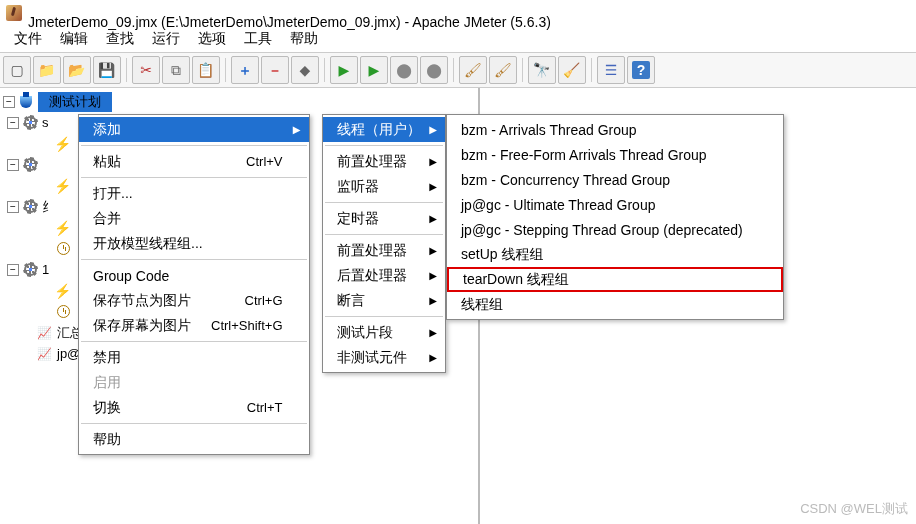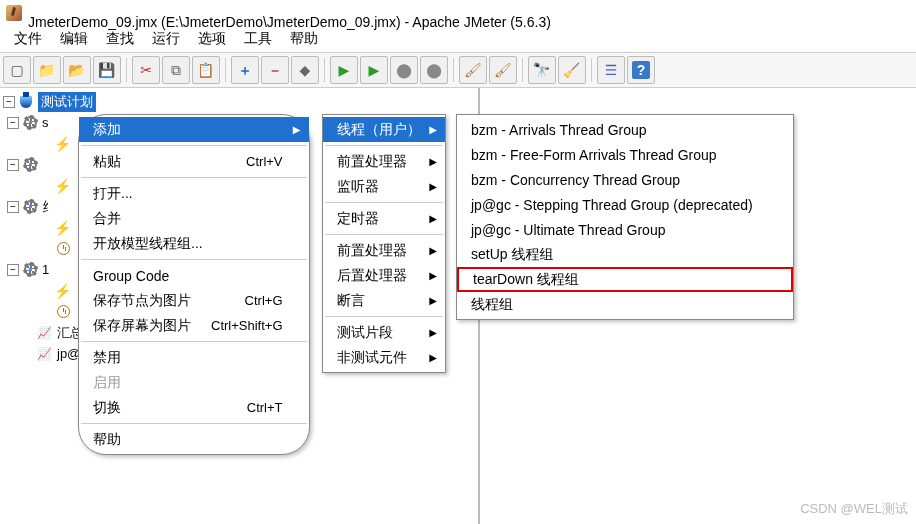--- a/index.html
+++ b/index.html
@@ -22,32 +22,32 @@
   .tspacer { display:inline-block; width:16px; margin-left: var(--ind,0px);}
   .ticon { width:16px; height:16px; margin-right:4px; display:inline-flex; align-items:center; justify-content:center; }
   .flask { width:12px; height:12px; background:linear-gradient(#8cf,#04a); border-radius:0 0 6px 6px; position:relative; }
   .flask::before{content:"";position:absolute;top:-4px;left:3px;width:6px;height:5px;background:#04a;}
   .gear { width:13px; height:13px; border:2px solid #777; border-radius:50%; position:relative; background:radial-gradient(circle,#58f 30%,transparent 31%); }
   .gear::before{content:"";position:absolute;inset:-3px;background:conic-gradient(#777 0 30deg,transparent 30deg 60deg,#777 60deg 90deg,transparent 90deg 120deg,#777 120deg 150deg,transparent 150deg 180deg,#777 180deg 210deg,transparent 210deg 240deg,#777 240deg 270deg,transparent 270deg 300deg,#777 300deg 330deg,transparent 330deg 360deg);border-radius:50%;z-index:-1;}
   .clock { width:13px; height:13px; border:1.5px solid #a70; border-radius:50%; position:relative; }
   .clock::after{content:"";position:absolute;top:2px;left:5px;width:1px;height:4px;background:#a70;box-shadow:2px 2px 0 0 #a70;}
   .bolt { color:#c90; font-size:14px;}
   .chart { color:#b4c; font-size:12px;}
-  .sel-node { background:#2070d0; color:#ffffff; padding:1px 3px;}
+  .sel-node { background:#2070d0; color:#000000; padding:1px 11px;}
   .ctxmenu { position: absolute; background:#fff; border:1px solid #888; box-shadow:2px 2px 4px rgba(0,0,0,0.25); z-index:10; font-size:14px; padding:2px 0; }
   .ctxrow { display:flex; align-items:center; height:25px; padding:0 26px 0 14px; white-space:nowrap; position:relative; min-width:220px;}
   .ctxrow.hl { background:#2070d0; color:#fff; }
   .ctxrow.disabled { color:#999; }
   .ctxrow .shortcut { margin-left:auto; padding-left:20px; font-size:13px;}
   .ctxrow .arr { position:absolute; right:8px; }
   .ctxsep { height:1px; background:#ccc; margin:3px 2px; }
-  .menu1 { left:78px; top:114px;border-radius:28px; }
+  .menu1 { left:78px; top:114px; }
   .menu2 { left:322px; top:114px; }
   .menu2 .ctxrow { min-width:110px; padding-right:24px;}
-  .menu3 { left:456px; top:114px; }
+  .menu3 { left:446px; top:114px; }
   .menu3 .ctxrow { min-width:336px; padding:0 14px;}
   .redbox { border:2px solid #d00; }
   .watermark { position:absolute; right:8px; bottom:6px; color:#bbb; font-size:13px; }
   .formrow { display:flex; align-items:center; margin-top:90px;}
   
   .c-folder{color:#d9a030}.c-open{color:#d9a030}.c-save{color:#555}.c-cut{color:#b33}.c-copy{color:#666}.c-paste{color:#c88830}
   .c-plus{color:#2366cc;font-weight:bold}.c-minus{color:#cc3333;font-weight:bold}.c-play{color:#2a9a2a}.c-stop{color:#888}
   .c-brush{color:#b37a2a}.c-binoc{color:#444}.c-broom{color:#c89040}.c-list{color:#4466bb}.c-help{background:#3a79c7;color:#fff;width:18px;height:18px;display:inline-flex;align-items:center;justify-content:center;border-radius:2px;font-weight:bold}
   
   .tree-row::before{content:"";display:inline-block;width:0;}
@@ -339,24 +339,24 @@
     <div class="ctxrow">
       <span>bzm - Arrivals Thread Group</span>
     </div>
     <div class="ctxrow">
       <span>bzm - Free-Form Arrivals Thread Group</span>
     </div>
     <div class="ctxrow">
       <span>bzm - Concurrency Thread Group</span>
     </div>
     <div class="ctxrow">
+      <span>jp@gc - Ultimate Thread Group</span>
+    </div>
+    <div class="ctxrow">
       <span>jp@gc - Stepping Thread Group (deprecated)</span>
-    </div>
-    <div class="ctxrow">
-      <span>jp@gc - Ultimate Thread Group</span>
     </div>
     <div class="ctxrow">
       <span>setUp 线程组</span>
     </div>
     <div class="ctxrow redbox">
       <span>tearDown 线程组</span>
     </div>
     <div class="ctxrow">
       <span>线程组</span>
     </div>

